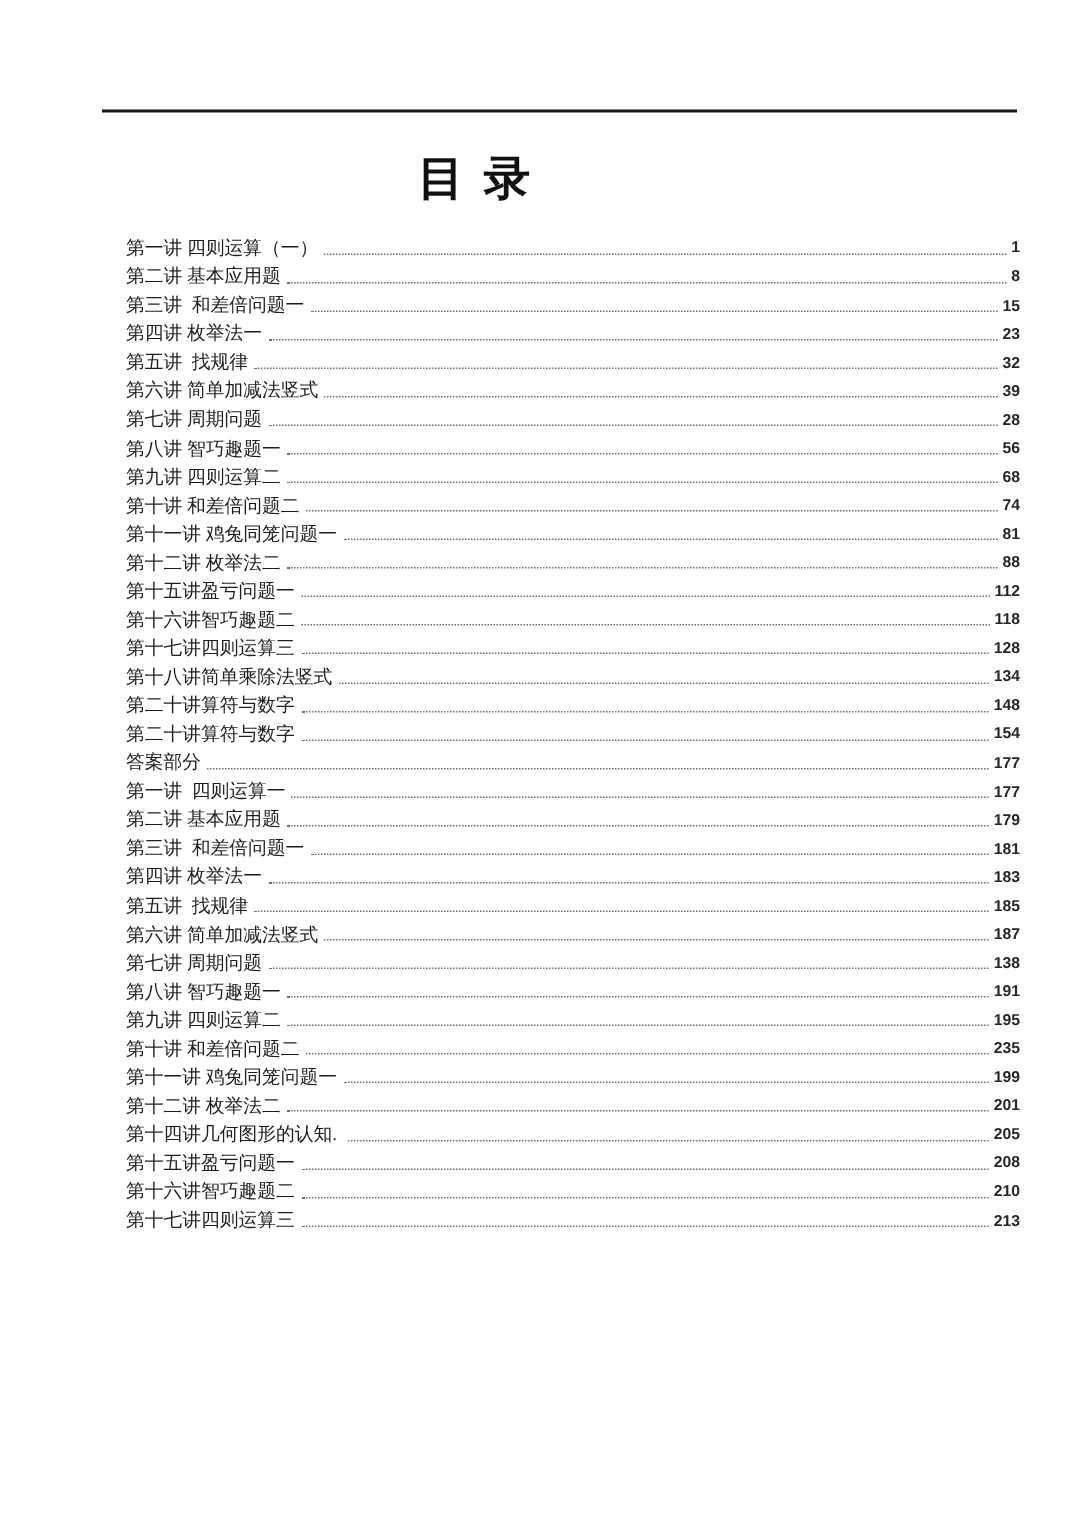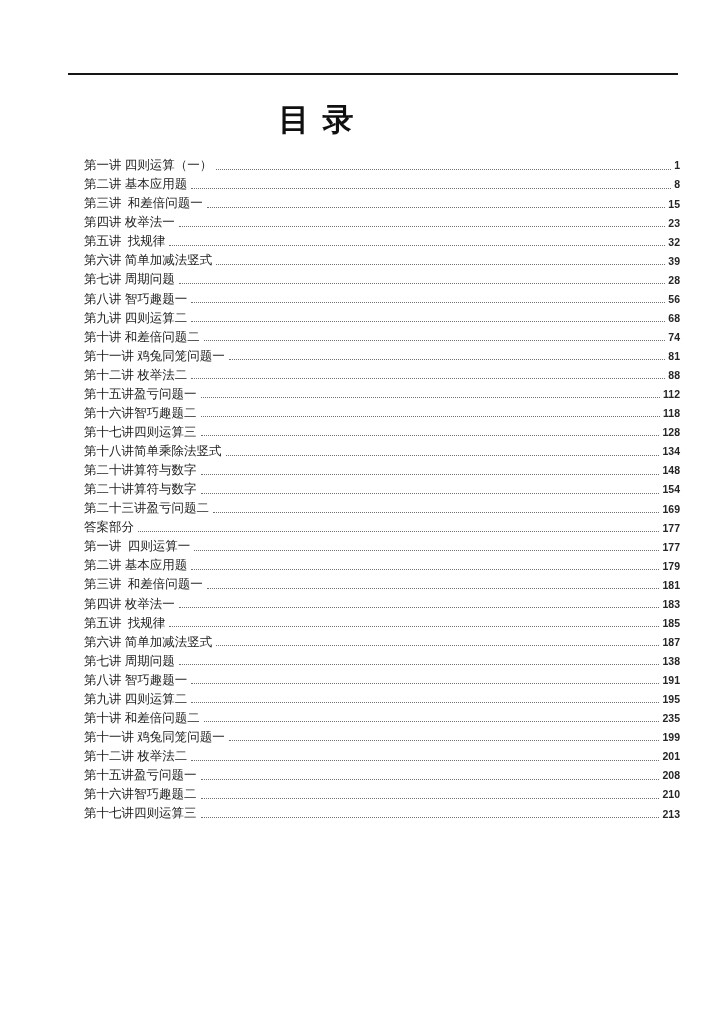--- a/index.html
+++ b/index.html
@@ -185,25 +185,20 @@
     <span class="toc-page">148</span>
   </div>
 
   <div class="toc-row">
     <span class="toc-label">第二十讲算符与数字</span>
     <span class="toc-leader"></span>
     <span class="toc-page">154</span>
   </div>
 
 
-  <div class="toc-row">
-    <span class="toc-label">第二十三讲盈亏问题二</span>
-    <span class="toc-leader"></span>
-    <span class="toc-page">169</span>
-  </div>
 
   <div class="toc-row">
     <span class="toc-label">答案部分</span>
     <span class="toc-leader"></span>
     <span class="toc-page">177</span>
   </div>
 
   <div class="toc-row">
     <span class="toc-label">第一讲  四则运算一</span>
     <span class="toc-leader"></span>
@@ -270,20 +265,25 @@
     <span class="toc-page">199</span>
   </div>
 
   <div class="toc-row">
     <span class="toc-label">第十二讲 枚举法二</span>
     <span class="toc-leader"></span>
     <span class="toc-page">201</span>
   </div>
 
 
+  <div class="toc-row">
+    <span class="toc-label">第十四讲几何图形的认知. </span>
+    <span class="toc-leader"></span>
+    <span class="toc-page">205</span>
+  </div>
 
   <div class="toc-row">
     <span class="toc-label">第十五讲盈亏问题一</span>
     <span class="toc-leader"></span>
     <span class="toc-page">208</span>
   </div>
 
   <div class="toc-row">
     <span class="toc-label">第十六讲智巧趣题二</span>
     <span class="toc-leader"></span>

